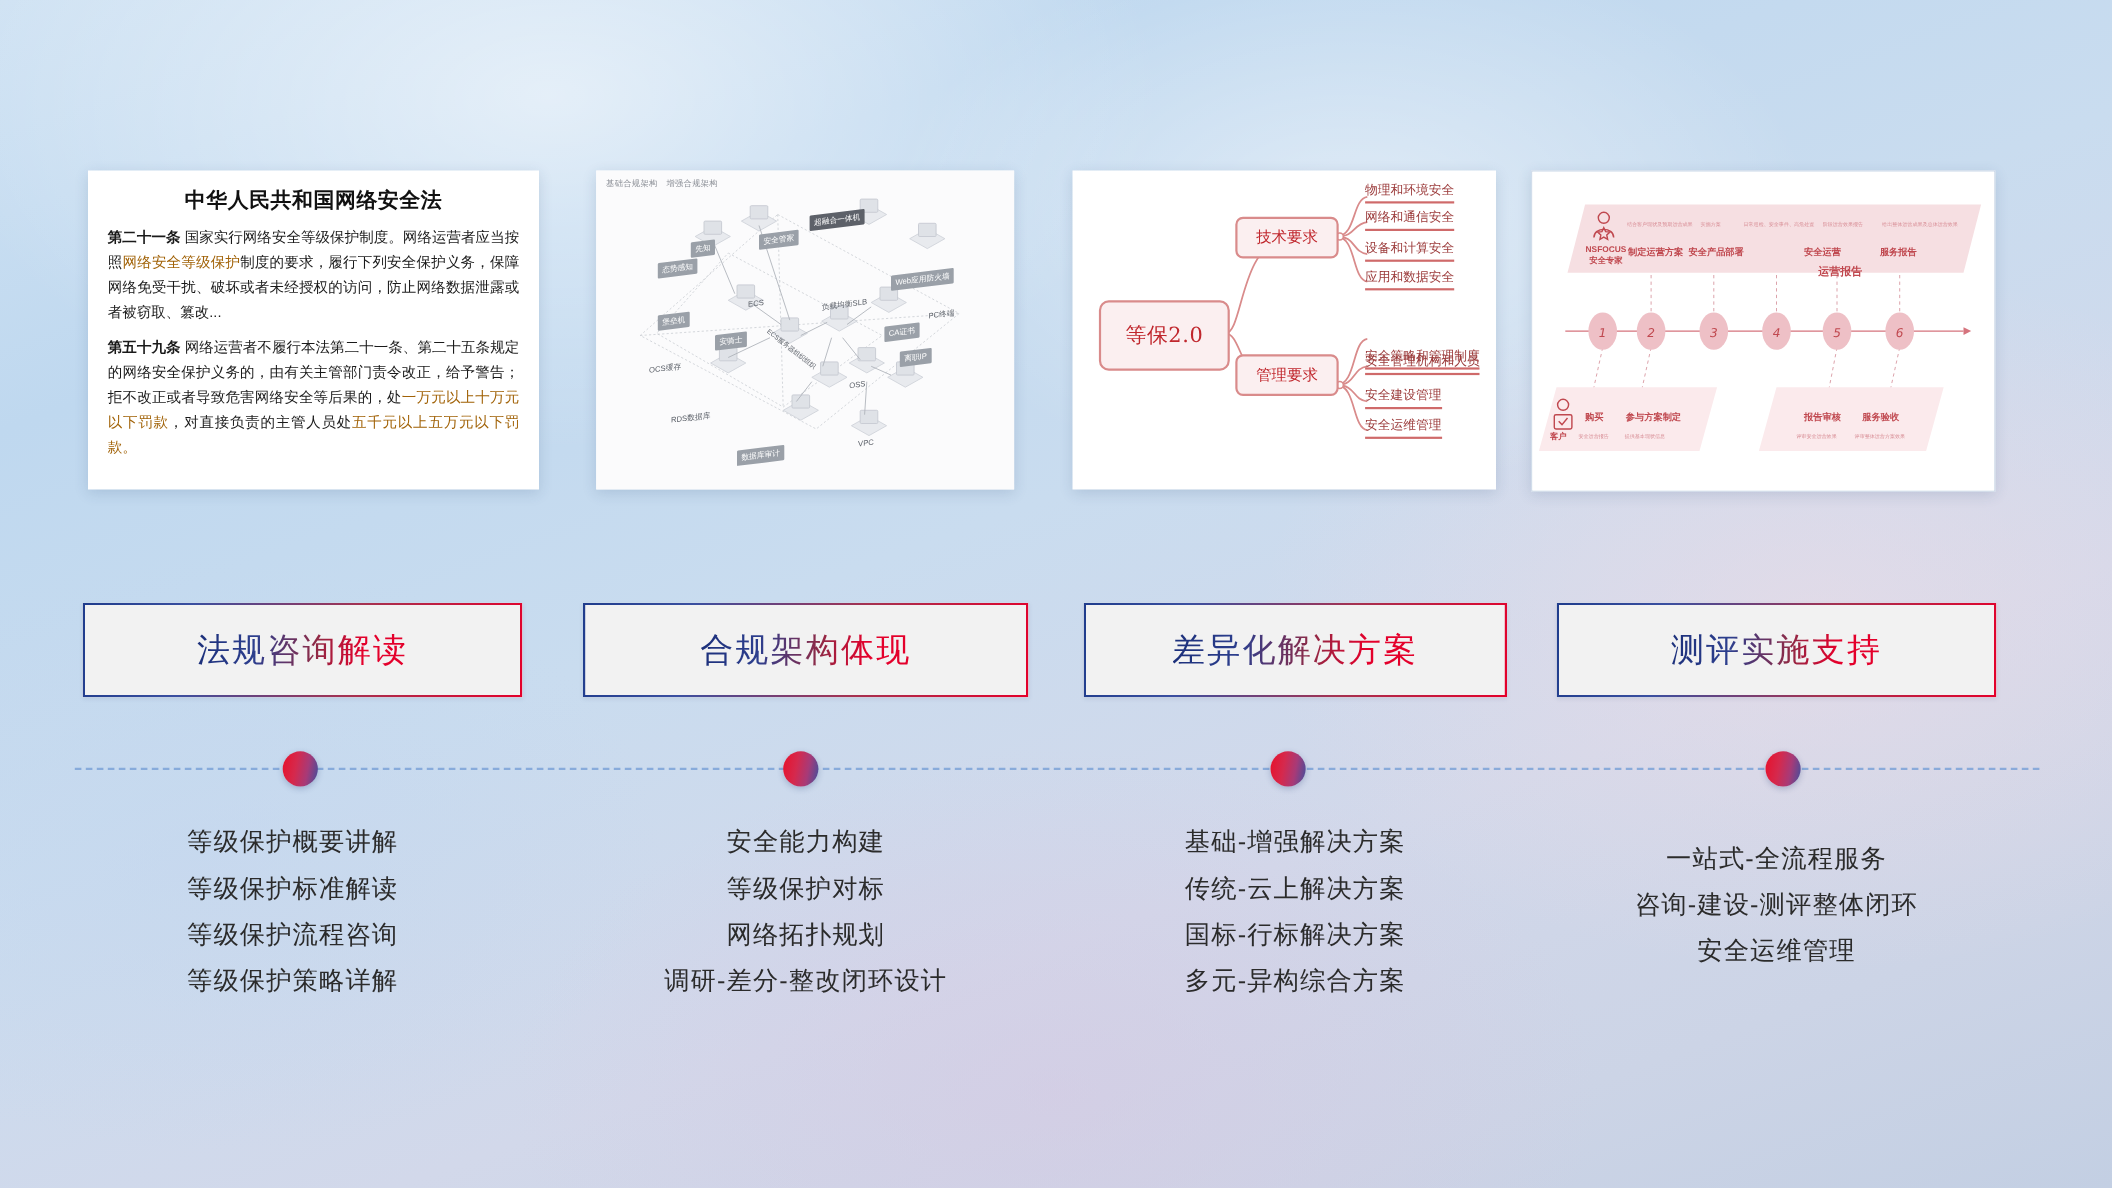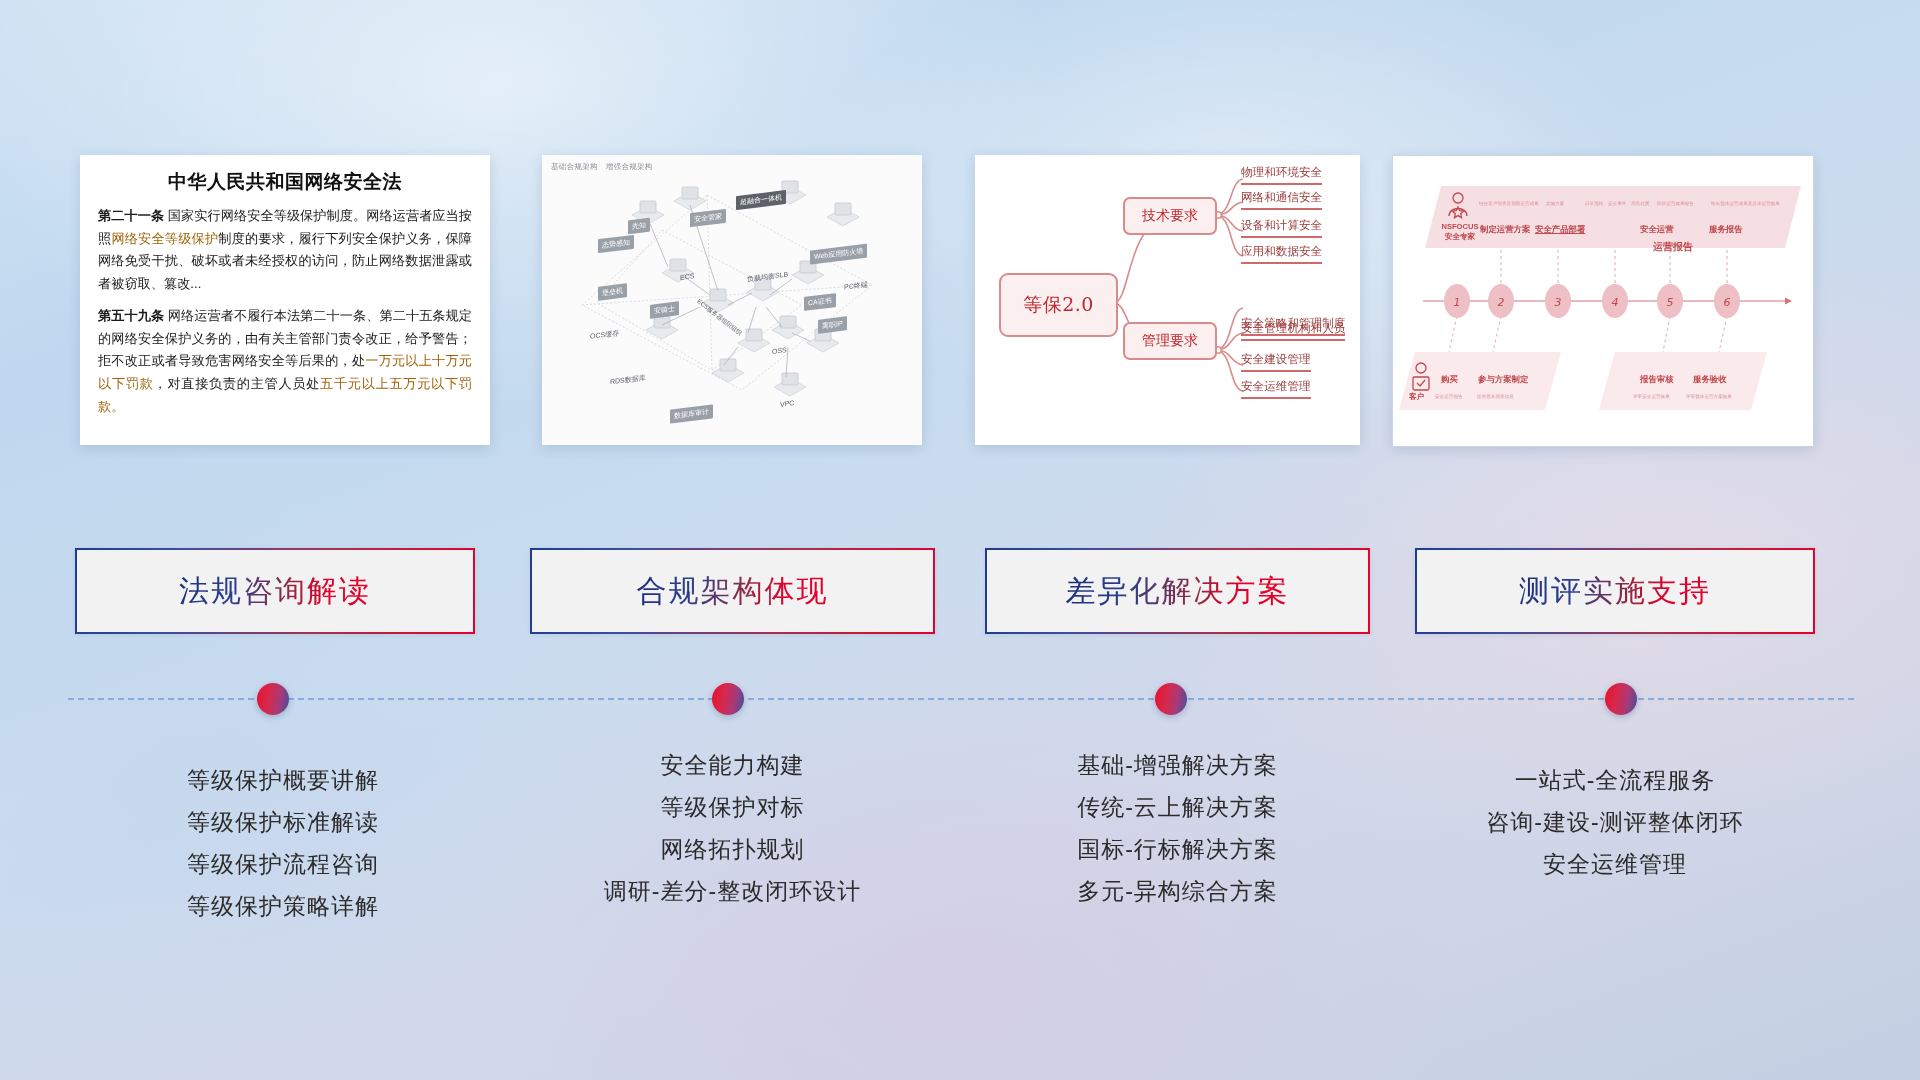--- a/index.html
+++ b/index.html
@@ -115,21 +115,21 @@
     box-shadow:0 2px 6px rgba(40,60,120,.28);
   }
   .dot.d1 { left:257px; }
   .dot.d2 { left:712px; }
   .dot.d3 { left:1155px; }
   .dot.d4 { left:1605px; }
 
   
   .blist { position:absolute; top:745px; text-align:center; }
   .blist div { font-size:23px; color:#2b2b2b; line-height:1.82; letter-spacing:1px; white-space:nowrap; }
-  .blist.l1 { left:83px;   width:400px;margin-top:15px; }
+  .blist.l1 { left:66px;   width:400px; }
   .blist.l2 { left:530px;  width:405px; }
   .blist.l3 { left:985px;  width:385px; }
   .blist.l4 { left:1415px; width:400px; top:760px; }
 </style>
 </head>
 <body>
 
 <div class="stage">
 
   <div class="card c1">
@@ -307,21 +307,21 @@
         </g>
       </svg>
 
       <div class="nsf-lbl" style="left:46px; top:66px; font-size:7.6px; text-align:center; width:42px;">NSFOCUS</div>
       <div class="nsf-lbl" style="left:46px; top:76px; font-size:7.6px; text-align:center; width:42px;">安全专家</div>
 
       <div class="nsf-sub" style="left:86px; top:45px;">结合客户现状及预期运营成果</div>
       <div class="nsf-lbl" style="left:87px; top:68px; font-size:8.4px;">制定运营方案</div>
 
       <div class="nsf-sub" style="left:153px; top:45px;">实施方案</div>
-      <div class="nsf-lbl" style="left:142px; top:68px; font-size:8.4px;text-decoration:underline;">安全产品部署</div>
+      <div class="nsf-lbl" style="left:142px; top:68px; font-size:8.4px;">安全产品部署</div>
 
       <div class="nsf-sub" style="left:192px; top:45px;">日常巡检、安全事件、高危处置</div>
       <div class="nsf-lbl" style="left:205px; top:68px; font-size:8.4px;margin-left:42px;">安全运营</div>
 
       <div class="nsf-sub" style="left:264px; top:45px;">阶段运营效果报告</div>
       <div class="nsf-lbl" style="left:260px; top:84px; font-size:10px;">运营报告</div>
 
       <div class="nsf-sub" style="left:318px; top:45px;">给出整体运营成果及总体运营效果</div>
       <div class="nsf-lbl" style="left:316px; top:68px; font-size:8.4px;">服务报告</div>
 

